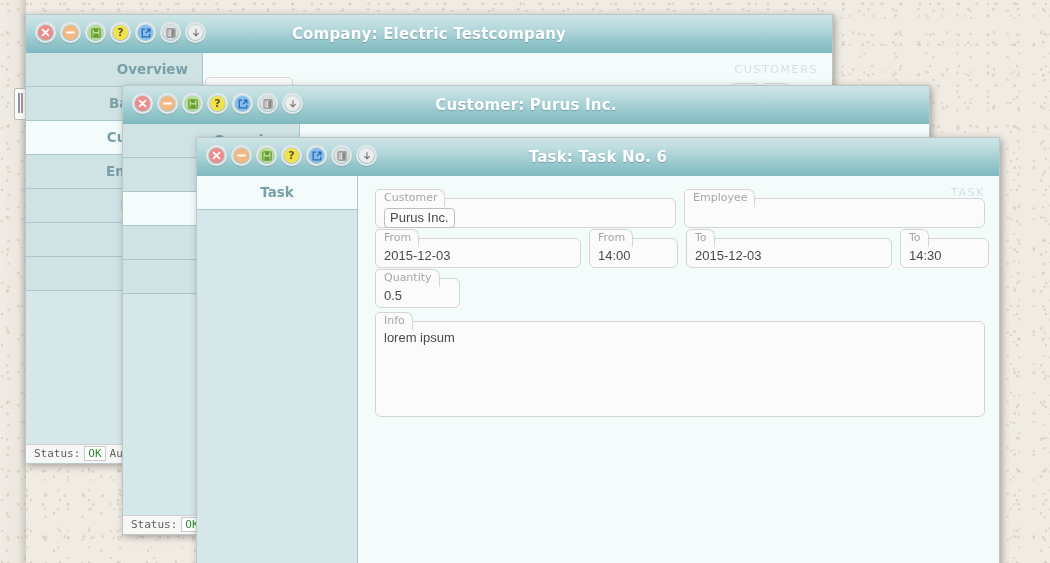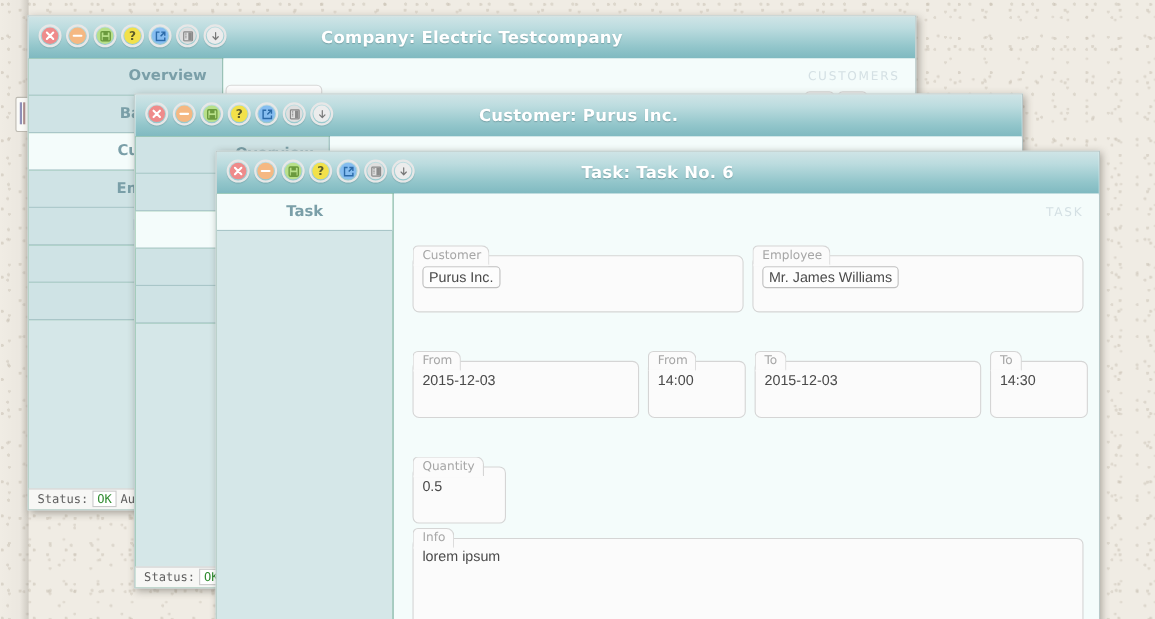--- a/index.html
+++ b/index.html
@@ -184,21 +184,21 @@
   }
   .chip {
     display: inline-block;
     border: 1px solid #bfbfbf;
     border-radius: 4px;
     background: #fdfdfd;
     padding: 1px 5px;
     font-size: 13px; color: #4a4a4a;
     line-height: 16px;
   }
-  .fset.tall { height: 52px; margin-top: 34px; }
+  .fset.tall { height: 30px; }
   .fset.area { height: 96px; }
   .fset.area .fval { padding-top: 8px; }
 </style>
 </head>
 <body>
 
 <div class="edge-strip"></div>
 <div class="edge-knob">
     <i></i>
     <i class="b"></i>
@@ -450,21 +450,20 @@
 
       <div class="form">
 
         <div class="row">
           <div class="fset tall" style="flex:0 0 301px;">
             <span class="legend">Customer</span>
             <div class="fval"><span class="chip">Purus Inc.</span></div>
           </div>
           <div class="fset tall" style="flex:0 0 301px;">
             <span class="legend">Employee</span>
-            <div class="fval"><span class="chip">Mr. James Williams</span></div>
           </div>
         </div>
 
         <div class="row" style="margin-top:10px;">
           <div class="fset tall" style="flex:0 0 206px;">
             <span class="legend">From</span>
             <div class="fval">2015-12-03</div>
           </div>
           <div class="fset tall" style="flex:0 0 89px;">
             <span class="legend">From</span>

